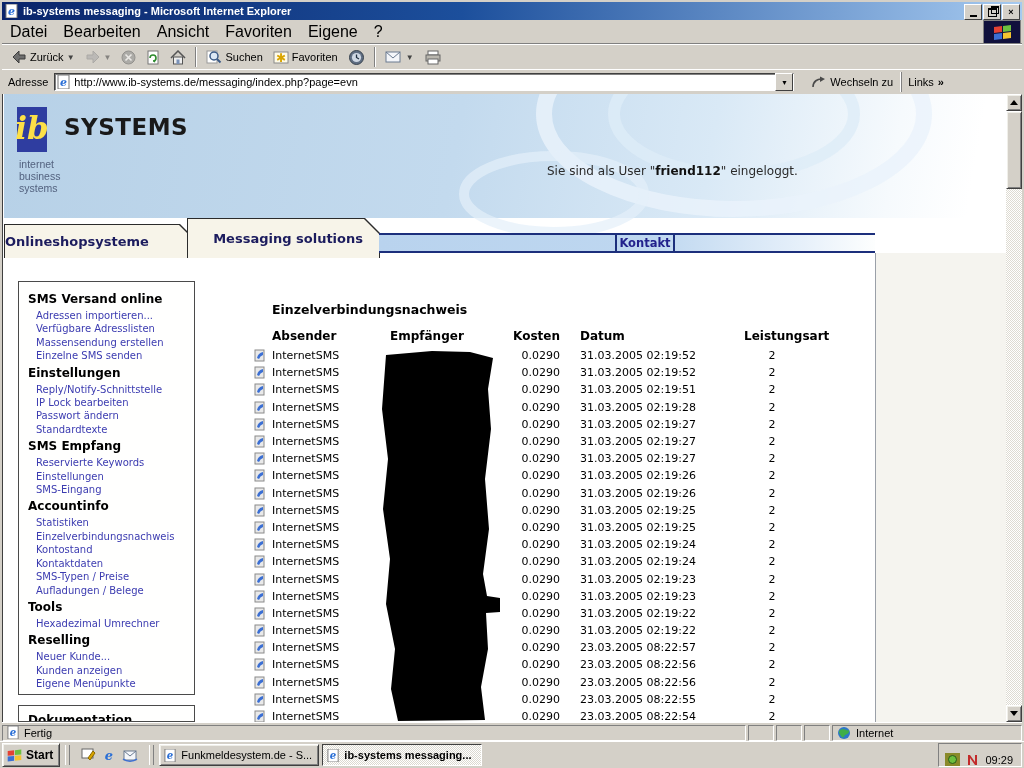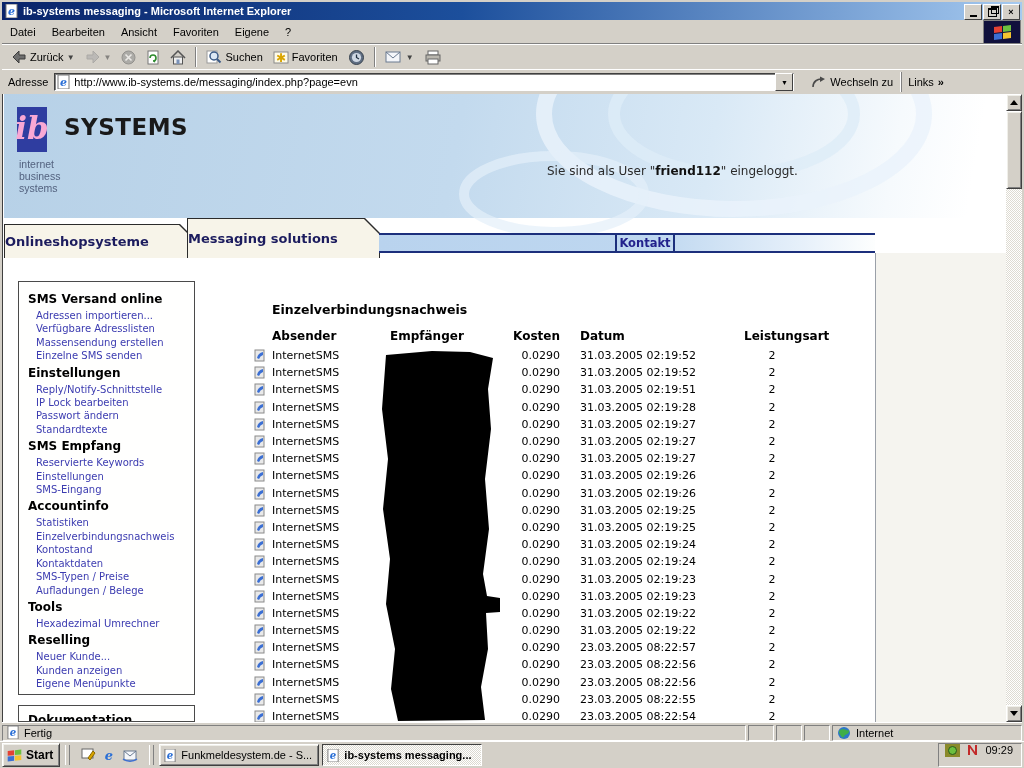--- a/index.html
+++ b/index.html
@@ -14,21 +14,21 @@
     display:flex;align-items:center;color:#fff;font-size:11px;font-weight:bold;padding-left:3px;box-sizing:border-box;}
   .titlebar .t-icon{width:14px;height:14px;margin-right:4px;flex:none;}
   .winbtns{position:absolute;right:2px;top:2px;display:flex;gap:1px;}
   .winbtn{width:16px;height:14px;background:#d4d0c8;border:1px solid;border-color:#fff #404040 #404040 #fff;
     display:flex;align-items:center;justify-content:center;font-size:9px;font-weight:bold;color:#000;line-height:1;}
   .glyph-min{width:7px;height:2px;background:#000;margin-top:7px;}
   .glyph-restore{width:7px;height:6px;border:1px solid #000;border-top-width:2px;position:relative;}
   .glyph-restore:before{content:"";position:absolute;left:2px;top:-4px;width:6px;height:5px;border:1px solid #000;border-top-width:2px;}
 
   
-  .menubar{left:2px;top:20px;width:1020px;height:23px;display:flex;align-items:center;font-size:11px;color:#000;}
+  .menubar{left:2px;top:20px;width:1020px;height:23px;display:flex;align-items:center;font-size:16px;color:#000;}
   .menu-item{padding:3px 8px;}
   .throbber{position:absolute;right:1px;top:0;width:36px;height:23px;background:#10103c;border:1px solid #808080;
     display:flex;align-items:center;justify-content:center;}
   .flag{display:grid;grid-template-columns:8px 8px;grid-template-rows:6px 6px;gap:1px;transform:skewY(-6deg);}
   .flag i{display:block;}
   .menusep{left:2px;top:43px;width:1020px;height:0;border-top:1px solid #808080;border-bottom:1px solid #fff;}
 
   
   .toolbar{left:2px;top:45px;width:1020px;height:24px;display:flex;align-items:center;font-size:11px;color:#000;padding-left:4px;box-sizing:border-box;}
   .tbtn{display:flex;align-items:center;gap:3px;padding:2px 5px;height:20px;box-sizing:border-box;}
@@ -46,21 +46,21 @@
   .addr-drop{width:16px;height:16px;background:#d4d0c8;border:1px solid;border-color:#fff #404040 #404040 #fff;
     display:flex;align-items:center;justify-content:center;font-size:7px;flex:none;}
   .go-btn{display:flex;align-items:center;gap:4px;padding:0 8px;height:20px;margin-left:9px;}
   .links-zone{display:flex;align-items:center;gap:4px;padding:0 6px;border-left:1px solid #808080;box-shadow:-1px 0 0 #fff;height:20px;}
 
   
   .viewport{left:2px;top:94px;width:1020px;height:628px;background:#fff;border-left:1px solid #404040;box-sizing:border-box;}
   .page{position:absolute;left:1px;top:0;width:1003px;height:628px;overflow:hidden;background:#ffffff;}
   
   .phead{left:0;top:0;width:1003px;height:124px;background:linear-gradient(100deg,#b7d1e7 0%,#c3daee 45%,#d9e9f6 70%,#f6fafd 88%,#ffffff 96%);}
-  .logo-box{left:13px;top:13px;width:30px;height:45px;background:#2f3da0;color:#f9a8d4;
+  .logo-box{left:13px;top:13px;width:30px;height:45px;background:#2f3da0;color:#fde047;
     font-family:"DejaVu Serif",serif;font-style:italic;font-weight:bold;font-size:31px;
     display:flex;align-items:center;justify-content:center;padding-bottom:4px;box-sizing:border-box;}
   .brand{left:60px;top:20px;font-size:23px;font-weight:bold;color:#191919;letter-spacing:.5px;font-family:"DejaVu Sans",sans-serif;}
   .tagline{left:15px;top:64px;font-size:10.5px;line-height:12px;color:#53627f;}
   .login-msg{left:543px;top:70px;font-size:12px;color:#2b2b2b;font-family:"DejaVu Sans",sans-serif;}
   .login-msg b{color:#111;}
   
   .tabrow{left:0;top:124px;width:1003px;height:40px;}
   .tab-outer{position:absolute;background:#2b2b2b;}
   .tab-inner{position:absolute;left:1px;top:1px;right:1px;bottom:0;background:#f7f4e9;
@@ -117,21 +117,21 @@
 
   
   .taskbar{left:0;top:741px;width:1024px;height:27px;background:#d4d0c8;border-top:1px solid #fff;
     display:flex;align-items:center;padding:0 2px;box-sizing:border-box;gap:3px;font-size:11px;}
   .startbtn{display:flex;align-items:center;gap:3px;height:22px;padding:0 6px 0 3px;font-weight:bold;font-size:12px;}
   .ql{display:flex;align-items:center;gap:6px;padding:0 6px;}
   .gripper{width:3px;height:20px;border-left:1px solid #fff;border-right:1px solid #808080;margin:0 2px;}
   .taskbtn{display:flex;align-items:center;gap:4px;height:22px;width:160px;padding:0 4px;box-sizing:border-box;white-space:nowrap;overflow:hidden;}
   .taskbtn.active{border-color:#404040 #fff #fff #404040;box-shadow:none;font-weight:bold;
     background:repeating-conic-gradient(#ffffff 0% 25%,#dcd9d0 0% 50%) 0 0/2px 2px;}
-  .tray{margin-left:auto;height:22px;display:flex;align-items:flex-start;gap:6px;padding:0 8px 0 6px;
+  .tray{margin-left:auto;height:22px;display:flex;align-items:flex-end;gap:6px;padding:0 8px 0 6px;
     border:1px solid;border-color:#808080 #fff #fff #808080;}
   .clock{font-size:11px;}
 
   .watermark{pointer-events:none;}
 </style>
 </head>
 <body>
 
 <div class="screen">
 
@@ -290,21 +290,21 @@
         </div>
       </div>
 
       <div class="abs tabrow">
         <div class="tab-outer clip-tab" style="left:0;top:6px;width:191px;height:34px;">
           <div class="tab-inner clip-tab" style="">
               <span>Onlineshopsysteme</span>
             </div>
         </div>
         <div class="tab-outer clip-tab" style="left:183px;top:0;width:193px;height:40px;">
-          <div class="tab-inner clip-tab" style="justify-content:flex-start;padding-right:28px;">
+          <div class="tab-inner clip-tab" style="justify-content:flex-end;padding-right:16px;">
               <span>Messaging solutions</span>
             </div>
         </div>
         <div class="abs band">
           <div class="kontakt-cell">
               <span>Kontakt</span>
             </div>
         </div>
       </div>
 

